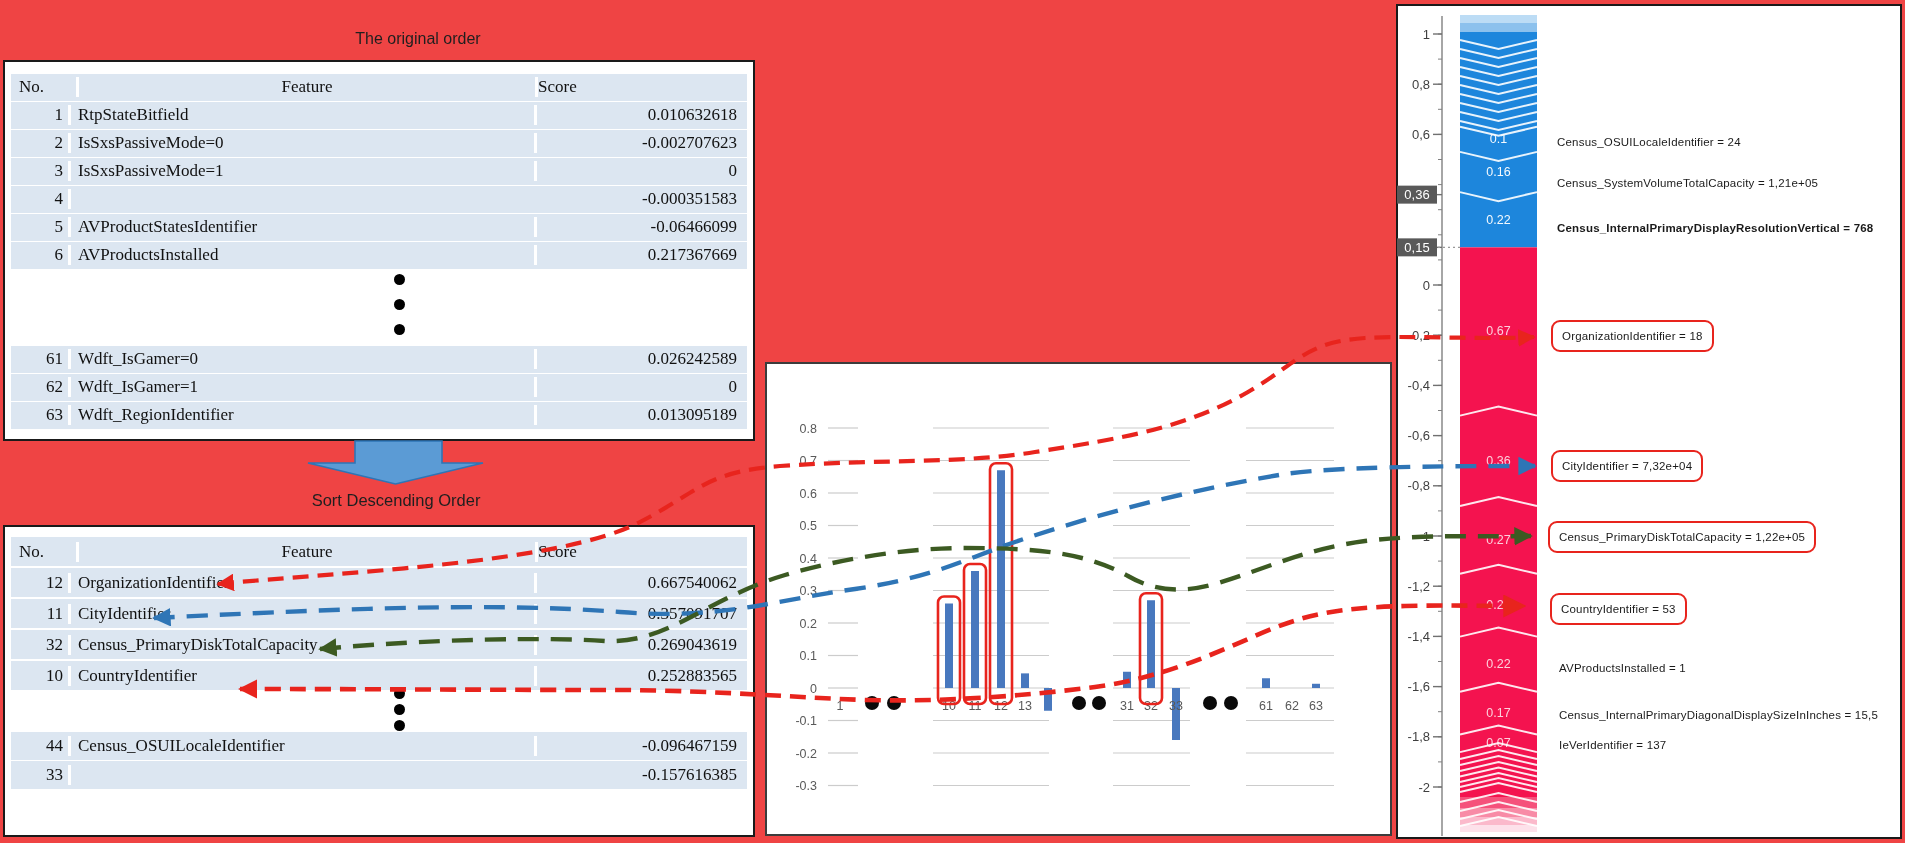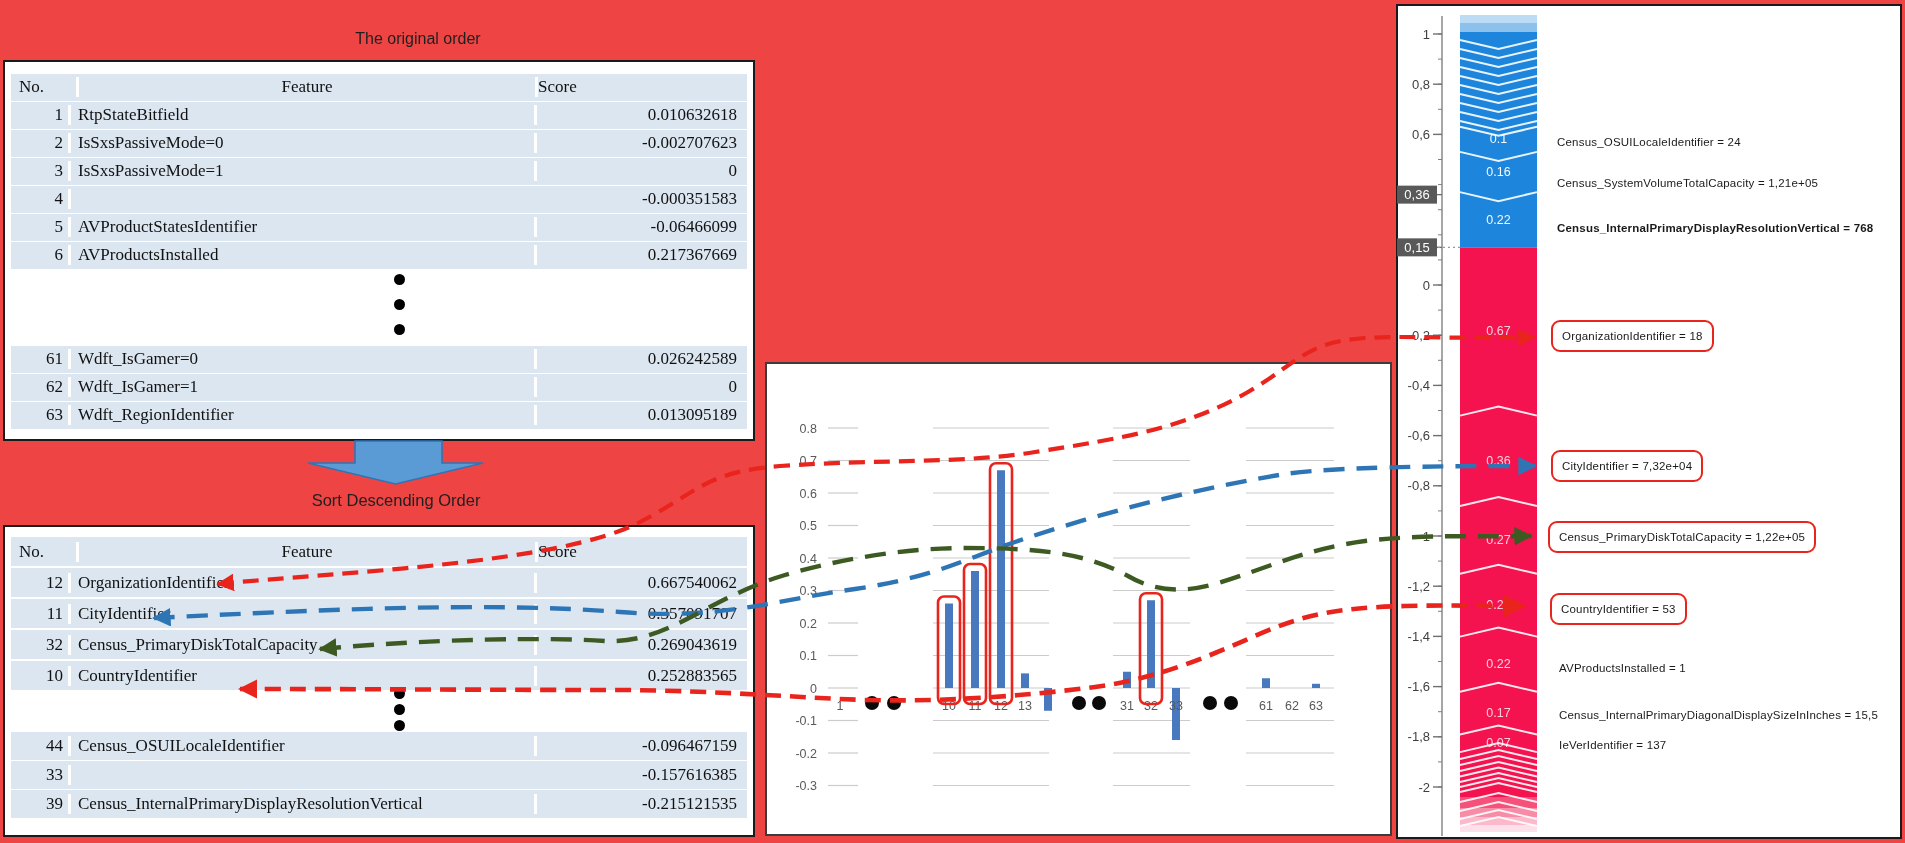--- a/index.html
+++ b/index.html
@@ -151,25 +151,20 @@
     <div class="gap2"></div>
     <div class="rows-bottom">
         <div class="trow">
           <span class="cell c-no">44</span>
           <span class="cell c-feat">Census_OSUILocaleIdentifier</span>
           <span class="cell c-score">-0.096467159</span>
         </div>
         <div class="trow">
           <span class="cell c-no">33</span>
           <span class="cell c-score">-0.157616385</span>
-        </div>
-        <div class="trow">
-          <span class="cell c-no">39</span>
-          <span class="cell c-feat">Census_InternalPrimaryDisplayResolutionVertical</span>
-          <span class="cell c-score">-0.215121535</span>
         </div>
       </div>
     <div class="dotcol" id="dots-t2">
         <span></span>
         <span></span>
         <span></span>
       </div>
   </div>
 
   <svg id="bar-chart" width="627" height="474">

